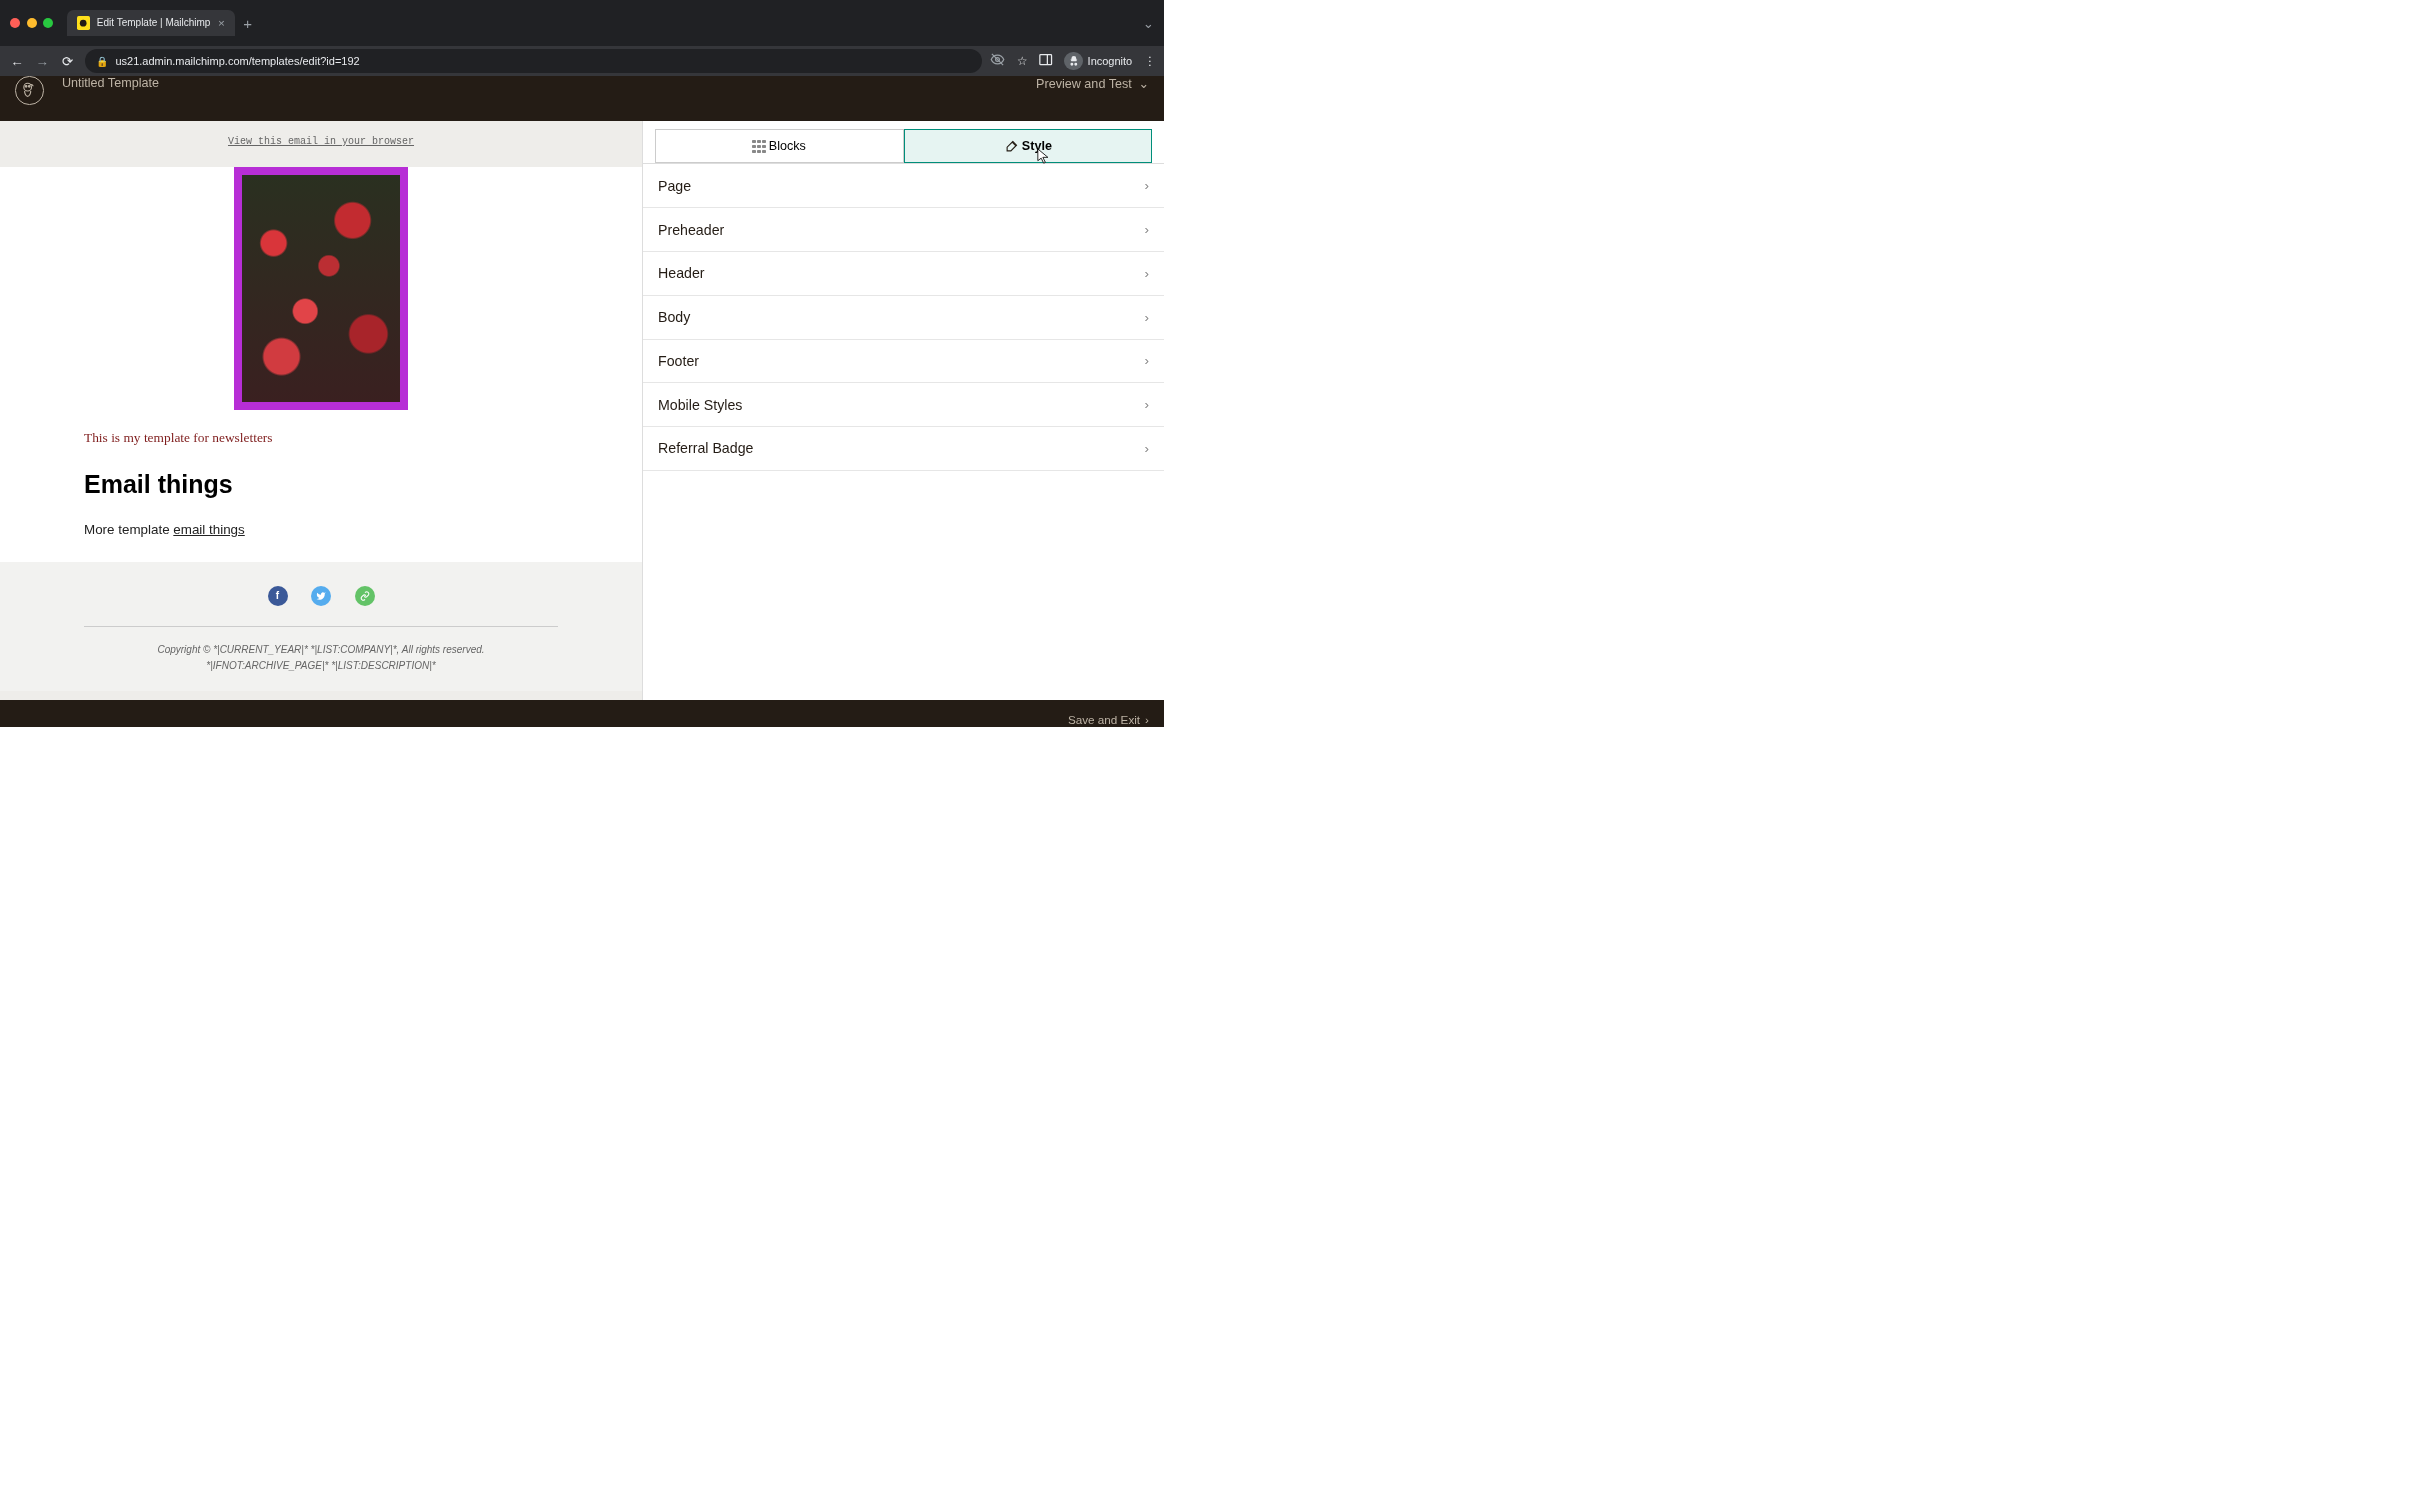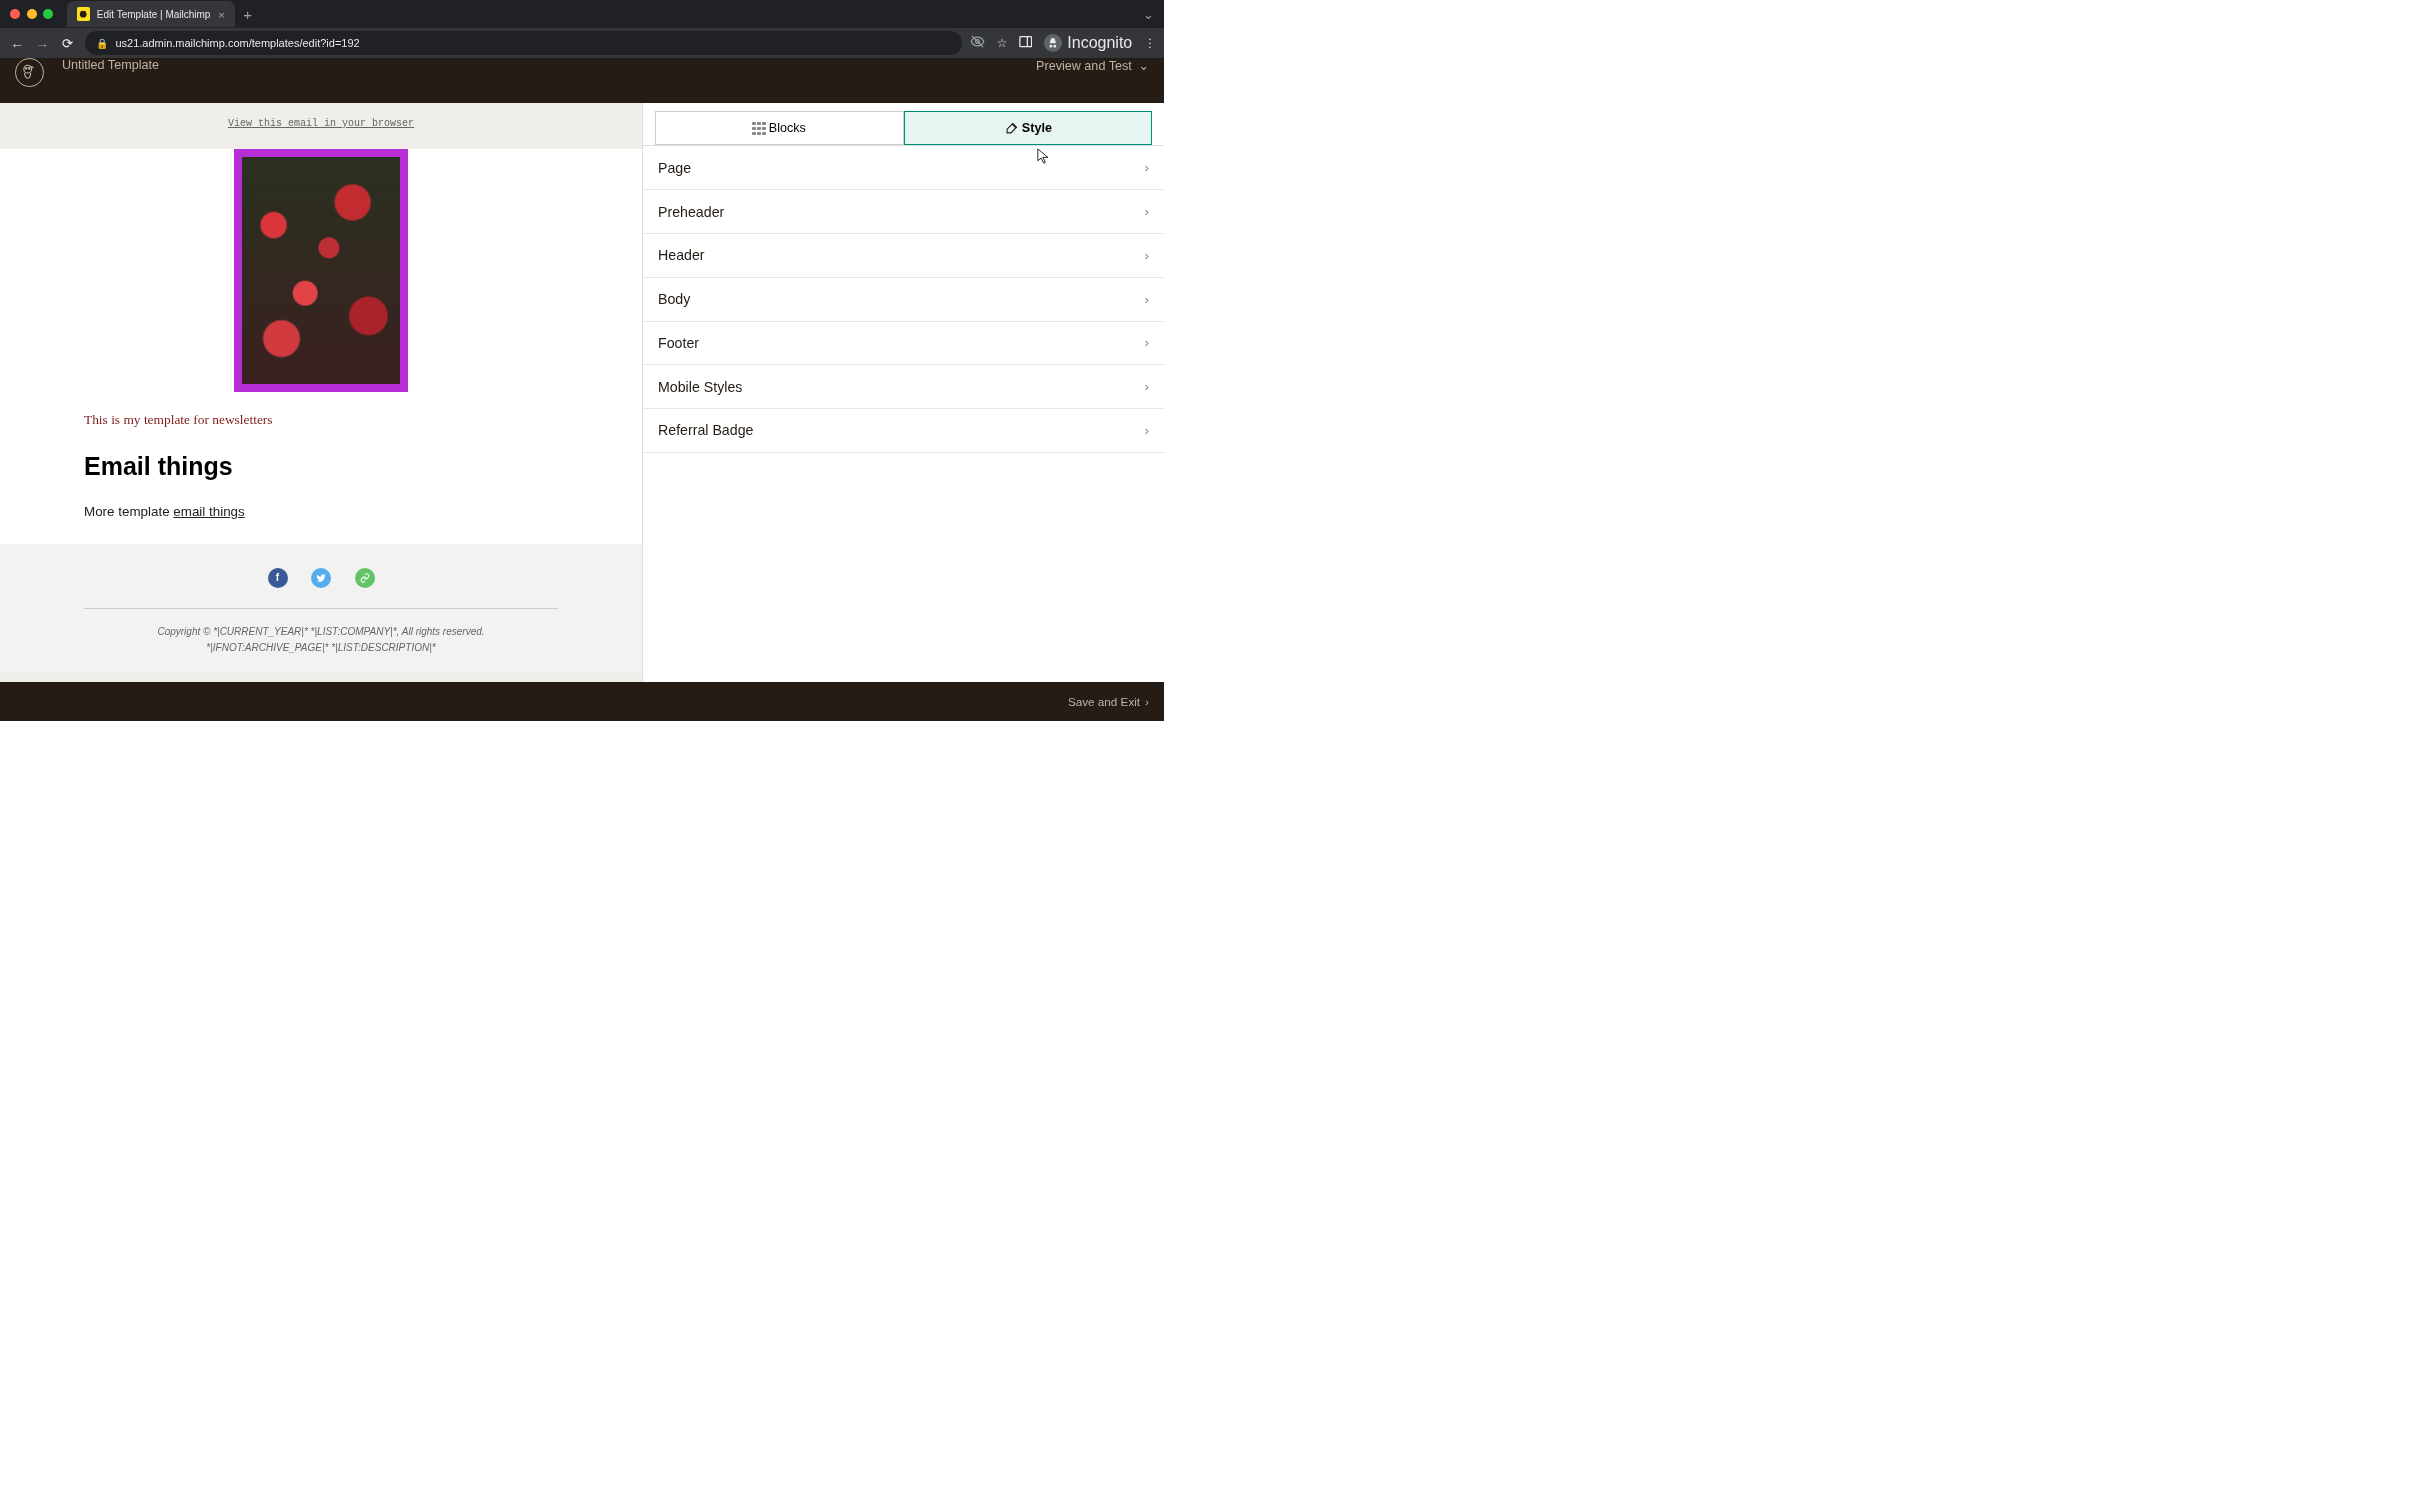--- a/index.html
+++ b/index.html
@@ -1,37 +1,37 @@
 <!DOCTYPE html>
 <html style="font-size:13.4px"><head>
 <meta charset="utf-8">
 <style>
   * { margin: 0; padding: 0; box-sizing: border-box; }
   body { font-family: -apple-system, BlinkMacSystemFont, "Helvetica Neue", Arial, sans-serif; background: #fff; width: 1164px; height: 727px; overflow: hidden; }
 
   
-  .browser-chrome { background: #202124; height: 28px; display: flex; align-items: center; padding: 8px 10px; }
+  .browser-chrome { background: #202124; height: 46px; display: flex; align-items: center; padding: 8px 10px; }
   .traffic-lights { display: flex; gap: 6.7px; margin-right: 13.4px; }
   .light { width: 10px; height: 10px; border-radius: 50%; }
   .light.red { background: #ff5f57; }
   .light.yellow { background: #febc2e; }
   .light.green { background: #28c840; }
   .tab { background: #35363a; border-radius: 6.7px 6.7px 0 0; padding: 6.7px 10px; display: flex; align-items: center; gap: 6.7px; color: #e8eaed; font-size: 10px; min-width: 168px; }
   .tab .favicon { width: 13.4px; height: 13.4px; background: #ffe01b; border-radius: 1.7px; display:flex; align-items:center; justify-content:center; }
   .tab .close { margin-left: auto; color: #9aa0a6; font-size: 11.7px; }
   .new-tab { color: #9aa0a6; margin-left: 8.4px; font-size: 15px; }
   .chrome-right { margin-left: auto; color: #9aa0a6; }
 
   .toolbar { background: #35363a; height: 30px; display: flex; align-items: center; padding: 0 8.4px; gap: 8.4px; }
   .nav-btn { color: #9aa0a6; width: 17px; text-align:center; font-size: 13.4px; }
   .nav-btn.active { color: #e8eaed; }
   .addr { flex: 1; background: #202124; border-radius: 17px; height: 23.5px; display: flex; align-items: center; padding: 0 11.7px; color: #e8eaed; font-size: 11px; gap: 6.7px; }
   .addr .lock { color: #9aa0a6; font-size: 10px; }
   .tool-icons { display: flex; align-items: center; gap: 11.7px; color: #e8eaed; font-size: 11.7px; }
-  .incognito-pill { display:flex; align-items:center; gap:5px; font-size:16px; }
+  .incognito-pill { display:flex; align-items:center; gap:5px; font-size:11px; }
   .incognito-avatar { width:18.4px; height:18.4px; border-radius:50%; background:#5f6368; display:flex; align-items:center; justify-content:center; font-size:10px; }
 
   
   .app-header { background: #241c15; height: 45px; display: flex; align-items: flex-start; padding: 0 15px; color: #bdb3a5; }
   .logo { width: 28.5px; height: 28.5px; border: 1.7px solid #bdb3a5; border-radius: 50%; display:flex; align-items:center; justify-content:center; margin-right: 18.4px; font-size:15px; }
   .app-title { font-size: 12.6px; }
   .preview-test { margin-left: auto; display: flex; align-items: center; gap: 6.7px; font-size: 12.6px; cursor:pointer; }
 
   
   .main { display: flex; height: calc(100% - 34px - 30px - 45px - 39px); }

